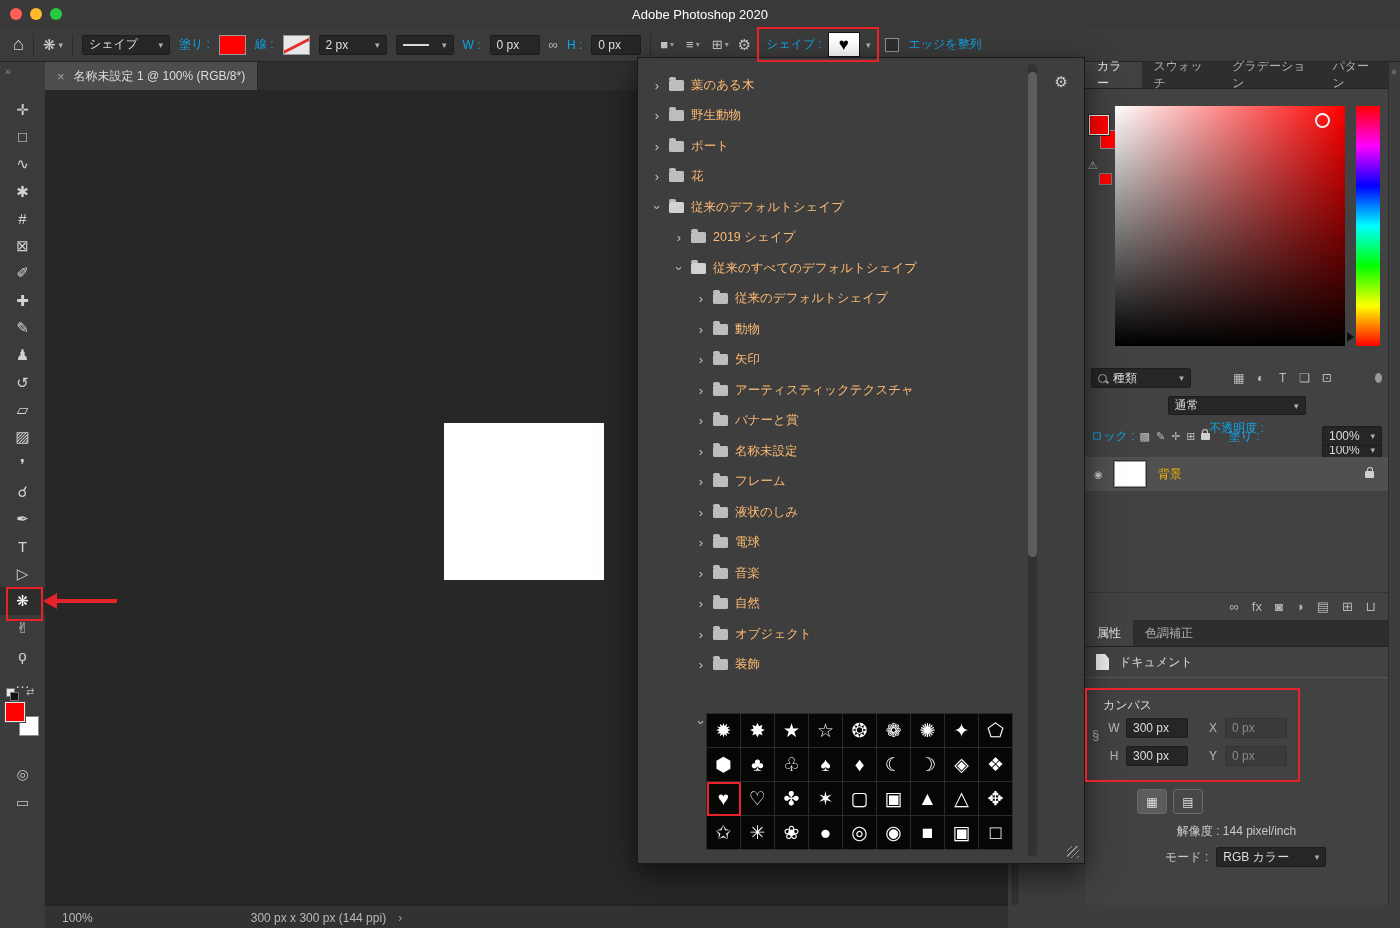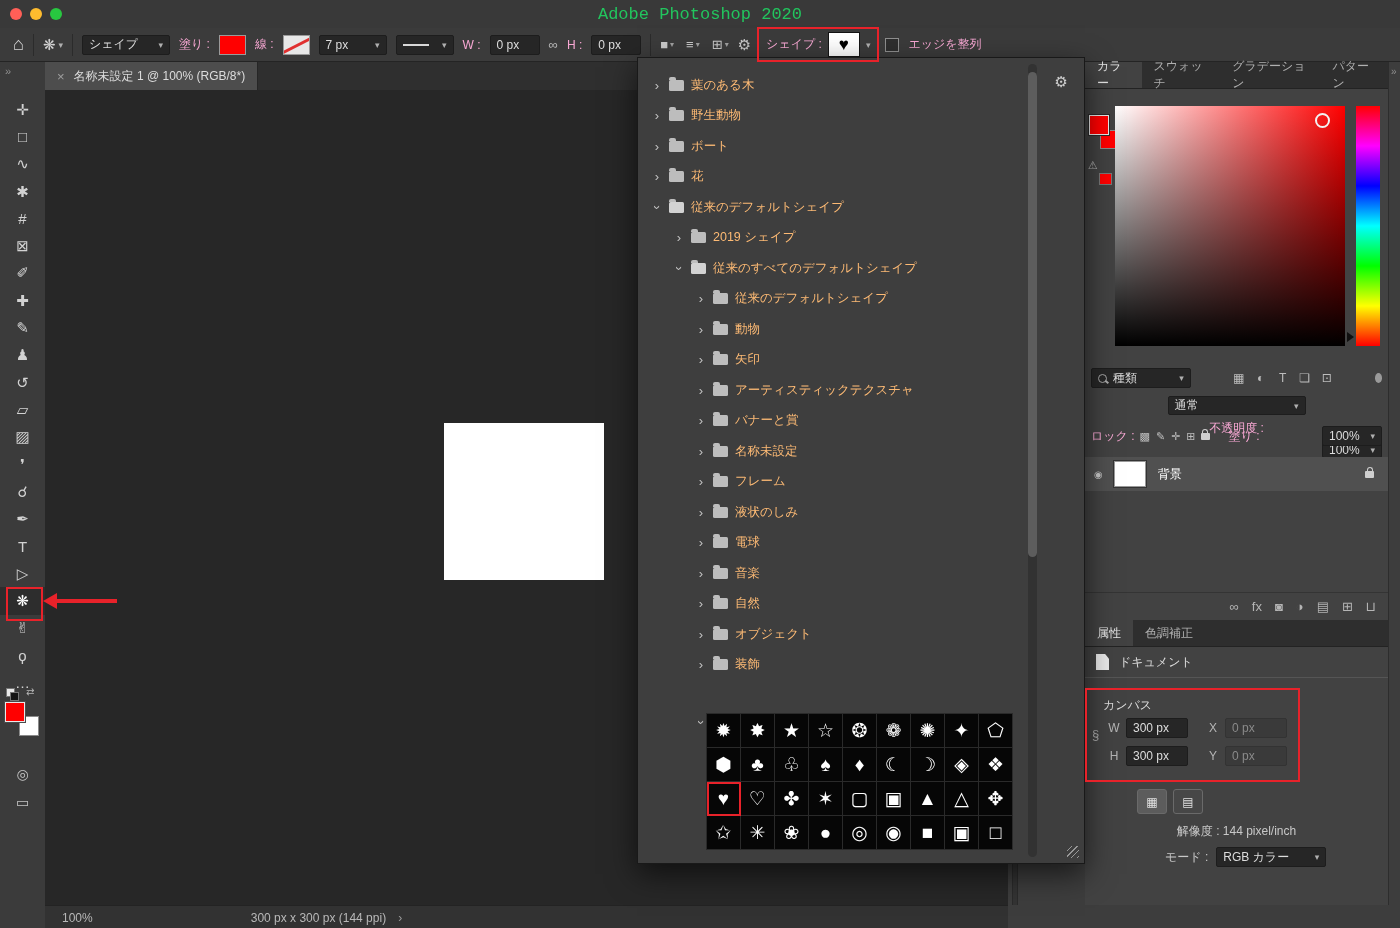--- a/index.html
+++ b/index.html
@@ -5,27 +5,27 @@
   html,body{margin:0;padding:0;background:#1b1b1b;}
   .app{position:relative;width:1400px;height:928px;background:#3d3d3d;overflow:hidden;
        font-family:"Liberation Sans","DejaVu Sans",sans-serif;font-size:12px;color:#cccccc;-webkit-user-select:none;user-select:none;}
 
   
   .titlebar{position:absolute;left:0;top:0;width:1400px;height:28px;background:#393939;border-bottom:1px solid #272727;
             display:flex;align-items:center;justify-content:center;}
   .traffic{position:absolute;left:10px;top:8px;display:flex;gap:8px;}
   .tl{width:12px;height:12px;border-radius:50%;}
   .tl.red{background:#ff5f57}.tl.yellow{background:#febc2e}.tl.green{background:#28c840}
-  .title-text{color:#22c55e;font-size:17px;font-family:Liberation Mono, monospace;}
+  .title-text{color:#ffffff;font-size:13px;}
 
   
   .optionsbar{position:absolute;left:0;top:28px;width:1400px;height:34px;background:#3b3b3b;border-bottom:1px solid #242424;
               display:flex;align-items:center;gap:9px;padding-left:13px;box-sizing:border-box;}
   .ob-sep{width:1px;height:22px;background:#2b2b2b;flex:none;}
-  .ob-label{color:#f9a8d4;white-space:nowrap;}
+  .ob-label{color:#0ea5e9;white-space:nowrap;}
   .well{background:#262626;border:1px solid #1d1d1d;border-radius:2px;height:20px;display:flex;align-items:center;
         padding:0 6px;color:#dddddd;gap:6px;box-sizing:border-box;white-space:nowrap;}
   .dd::after{content:"▾";font-size:9px;color:#b0b0b0;margin-left:auto;}
   .home-icon{font-size:18px;color:#d2d2d2;}
   .tool-preset{display:flex;align-items:center;gap:3px;color:#d2d2d2;font-size:15px;}
   .tool-preset::after{content:"▾";font-size:9px;color:#b0b0b0;}
   .fill-swatch{width:25px;height:18px;background:#ff0000;border:1px solid #9a9a9a;flex:none;}
   .stroke-swatch{width:25px;height:18px;background:#e8e8e8;border:1px solid #9a9a9a;position:relative;overflow:hidden;flex:none;}
   .stroke-swatch::after{content:"";position:absolute;left:-4px;top:7px;width:38px;height:3px;background:#e03030;transform:rotate(-27deg);}
   .line-sample{width:26px;height:2px;background:#d8d8d8;}
@@ -105,21 +105,21 @@
   .filter-dot{margin-left:auto;width:10px;height:10px;border-radius:50%;background:#9a9a9a;}
   .blend-well{width:138px;}
   .small-well{width:60px;margin-left:auto;}
   .lock-icons{display:flex;align-items:center;gap:6px;}
   .k-ico{color:#bdbdbd;font-size:11px;}
   .lock-ico{width:9px;height:7px;background:#cfcfcf;border-radius:1px;position:relative;display:inline-block;flex:none;}
   .lock-ico::before{content:"";position:absolute;left:1.5px;top:-4px;width:4px;height:4px;border:1.5px solid #cfcfcf;border-bottom:none;border-radius:3px 3px 0 0;}
   .layer-row{position:absolute;left:0;top:96px;width:100%;height:34px;background:#505050;display:flex;align-items:center;}
   .eye-icon{margin-left:9px;color:#c8c8c8;font-size:10px;}
   .layer-thumb{margin-left:11px;width:30px;height:24px;background:#ffffff;border:1px solid #999;box-shadow:0 0 0 1px #333;flex:none;}
-  .layer-name{margin-left:12px;color:#ffffff;}
+  .layer-name{margin-left:12px;color:#eab308;}
   .layer-lock{margin-left:auto;margin-right:14px;}
   .layers-bottom{position:absolute;left:0;bottom:0;width:100%;height:28px;border-top:1px solid #343434;display:flex;align-items:center;
                  justify-content:flex-end;gap:13px;padding-right:12px;box-sizing:border-box;}
   .lb-ico{color:#b5b5b5;font-size:13px;font-style:normal;}
 
   
   .props-body{position:relative;height:234px;background:#424242;}
   .doc-row{position:absolute;left:0;top:0;width:100%;height:30px;border-bottom:1px solid #555;display:flex;align-items:center;}
   .doc-icon{margin-left:11px;width:13px;height:16px;background:#e9e9e9;clip-path:polygon(0 0,70% 0,100% 30%,100% 100%,0 100%);flex:none;}
   .doc-label{margin-left:10px;color:#dddddd;}
@@ -189,21 +189,21 @@
     <span class="tool-preset">❋</span>
     <span class="ob-sep"></span>
     <span class="well dd" style="width:88px">
         <span>シェイプ</span>
       </span>
     <span class="ob-label">塗り :</span>
     <span class="fill-swatch"></span>
     <span class="ob-label">線 :</span>
     <span class="stroke-swatch"></span>
     <span class="well dd" style="width:68px">
-        <span>7 px</span>
+        <span>2 px</span>
       </span>
     <span class="well dd" style="width:58px">
         <span class="line-sample"></span>
       </span>
     <span class="ob-label">W :</span>
     <span class="well" style="width:50px">
         <span>0 px</span>
       </span>
     <span class="link-icon">∞</span>
     <span class="ob-label">H :</span>

